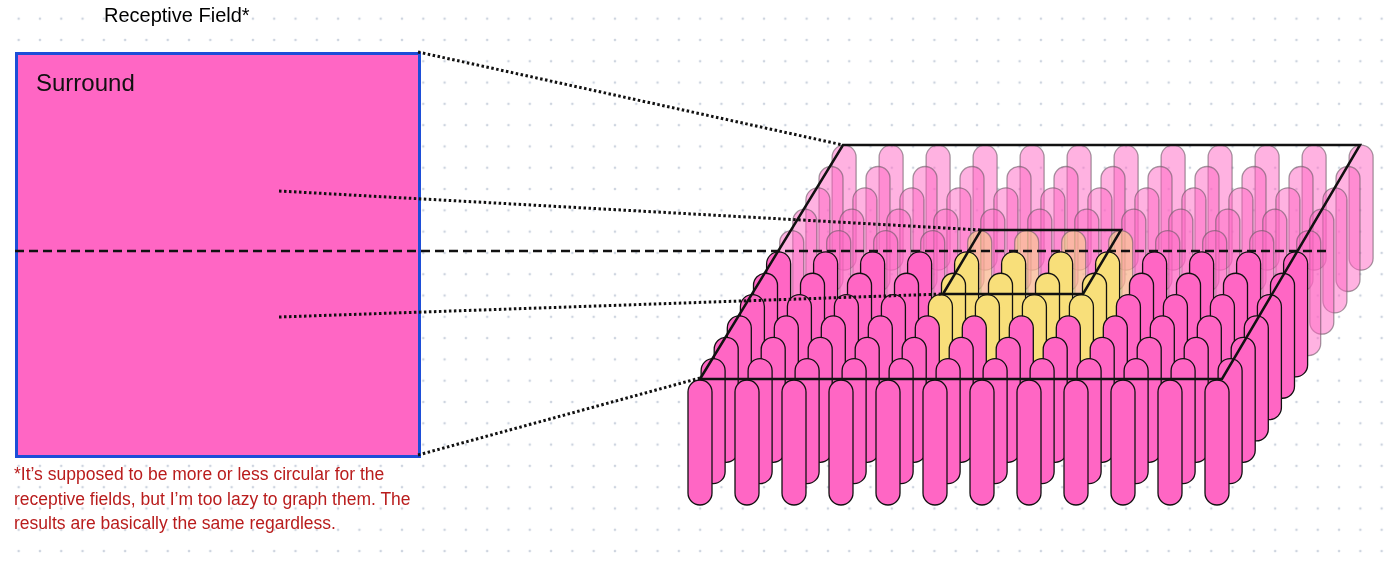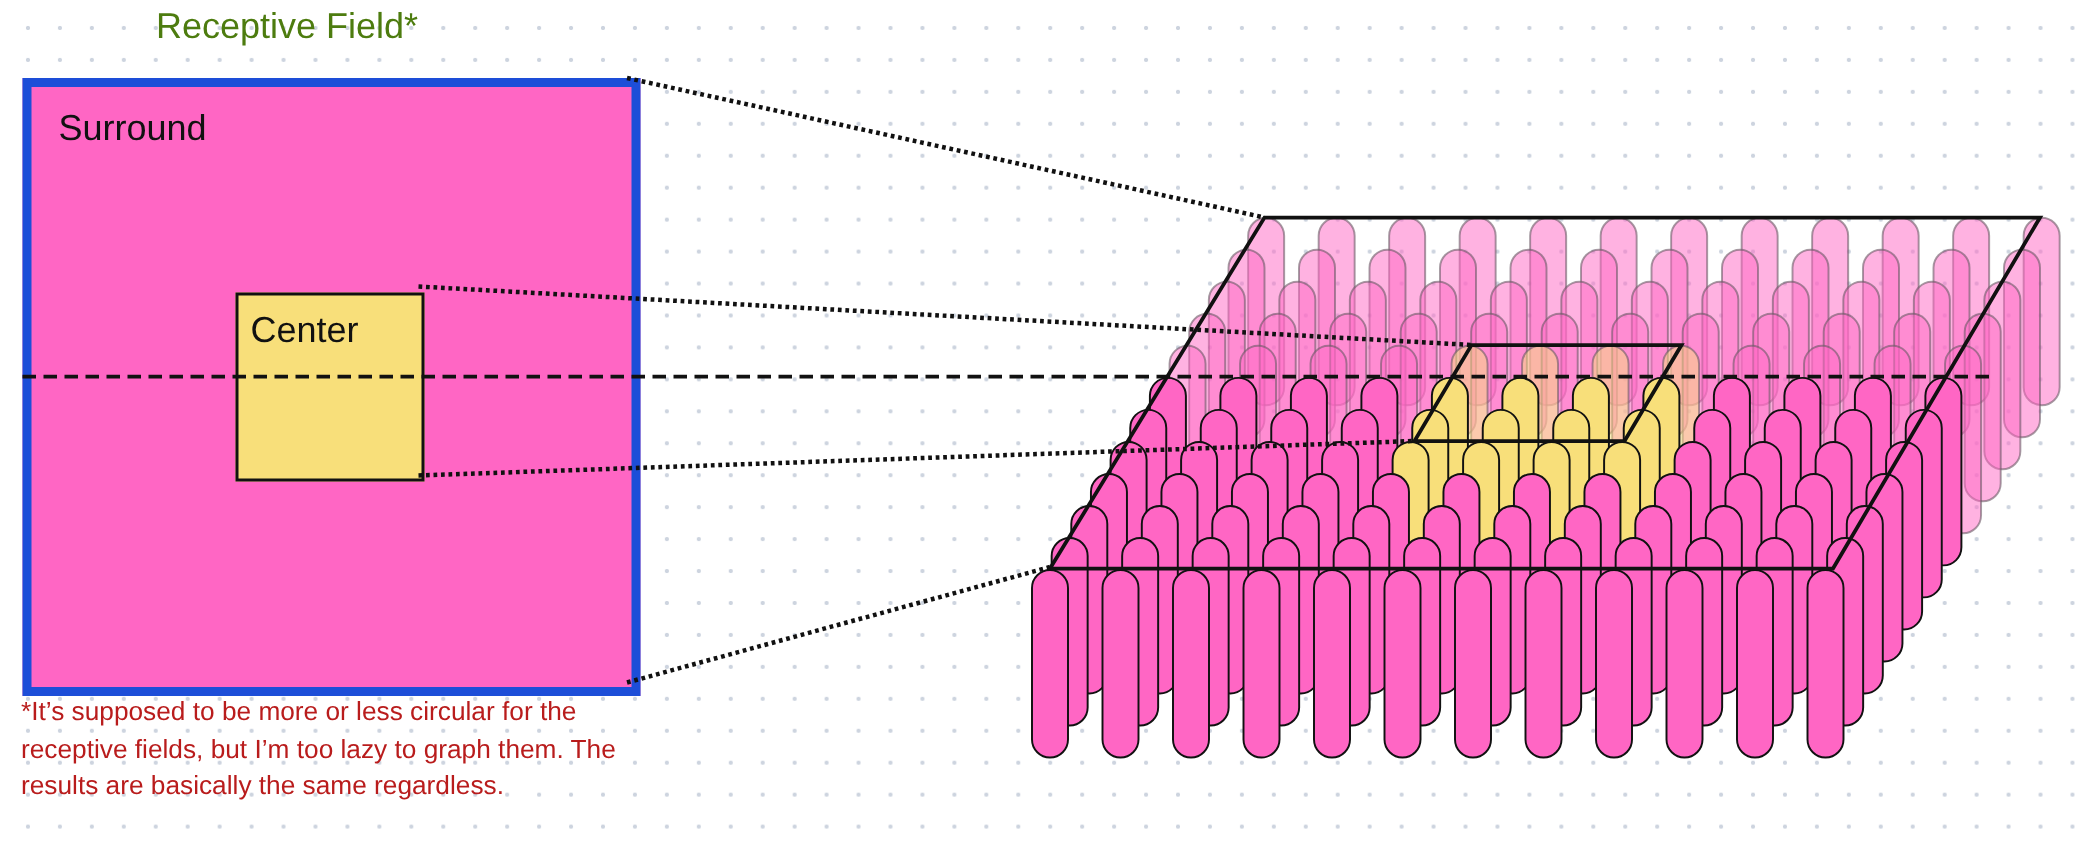--- a/index.html
+++ b/index.html
@@ -6,25 +6,25 @@
   body {
     width: 1384px; height: 565px; position: relative; overflow: hidden;
     background-color: #ffffff;
     background-image: radial-gradient(circle, #cdd4df 1.2px, transparent 1.6px);
     background-size: 21.3px 21.3px;
     background-position: 8px 8px;
     font-family: "Liberation Sans", "DejaVu Sans", sans-serif;
   }
   .title {
     position: absolute; left: 104px; top: 4px;
-    font-size: 24px; color: #4d7c0f; white-space: nowrap;
+    font-size: 20px; color: #000000; white-space: nowrap;
   }
   .surround-box {
     position: absolute; left: 15px; top: 52px; width: 400px; height: 400px;
-    background: #ff66c4; border: 6px solid #1d4ed8;
+    background: #ff66c4; border: 3px solid #1d4ed8;
   }
   .surround-label {
     position: absolute; left: 18px; top: 14px; font-size: 24px; color: #111;
   }
   .center-box {
     position: absolute; left: 136px; top: 137px; width: 122px; height: 122px;
     background: #f8df7a; border: 2px solid #111;
   }
   .center-label {
     position: absolute; left: 8px; top: 10px; font-size: 24px; color: #111;
@@ -35,23 +35,20 @@
   }
   svg.overlay { position: absolute; left: 0; top: 0; }
 </style>
 </head>
 <body>
 
 <div class="title">Receptive Field*</div>
 
 <div class="surround-box">
   <div class="surround-label">Surround</div>
-  <div class="center-box">
-    <div class="center-label">Center</div>
-  </div>
 </div>
 
 <div class="footnote">*It’s supposed to be more or less circular for the receptive fields, but I’m too lazy to graph them. The results are basically the same regardless.</div>
 
 <svg class="overlay" width="1384" height="565" xmlns="http://www.w3.org/2000/svg">
   <g id="pills">
       <rect x="832.1" y="145.14999999999998" width="24" height="125" rx="12" ry="12" fill="#ff66c4" fill-opacity="0.5" stroke="#6b5a66" stroke-opacity="0.6" stroke-width="1.3"></rect>
       <rect x="879.1" y="145.14999999999998" width="24" height="125" rx="12" ry="12" fill="#ff66c4" fill-opacity="0.5" stroke="#6b5a66" stroke-opacity="0.6" stroke-width="1.3"></rect>
       <rect x="926.1" y="145.14999999999998" width="24" height="125" rx="12" ry="12" fill="#ff66c4" fill-opacity="0.5" stroke="#6b5a66" stroke-opacity="0.6" stroke-width="1.3"></rect>
       <rect x="973.1" y="145.14999999999998" width="24" height="125" rx="12" ry="12" fill="#ff66c4" fill-opacity="0.5" stroke="#6b5a66" stroke-opacity="0.6" stroke-width="1.3"></rect>

